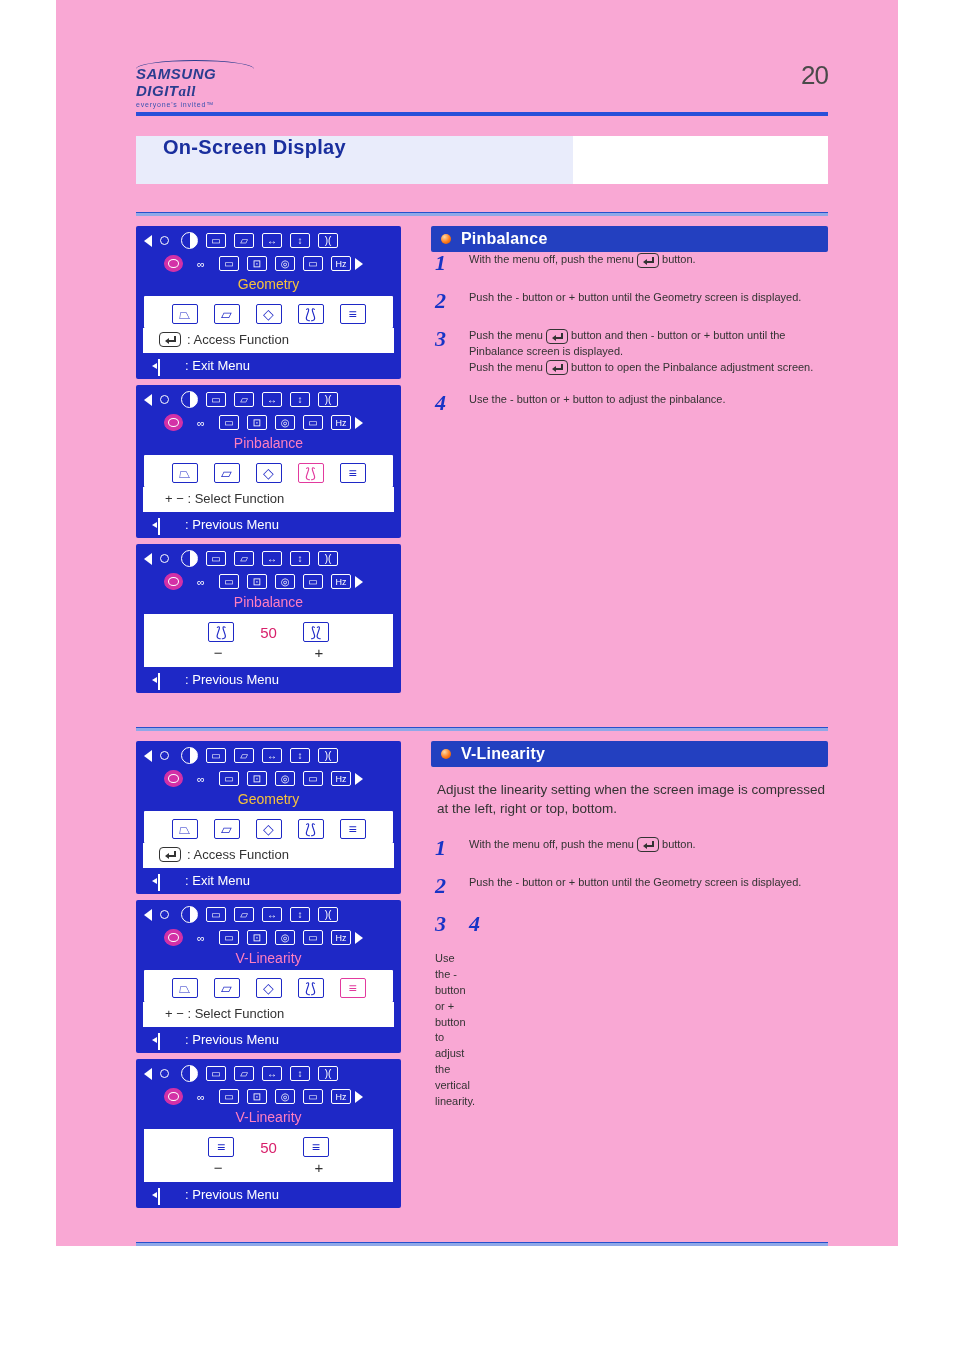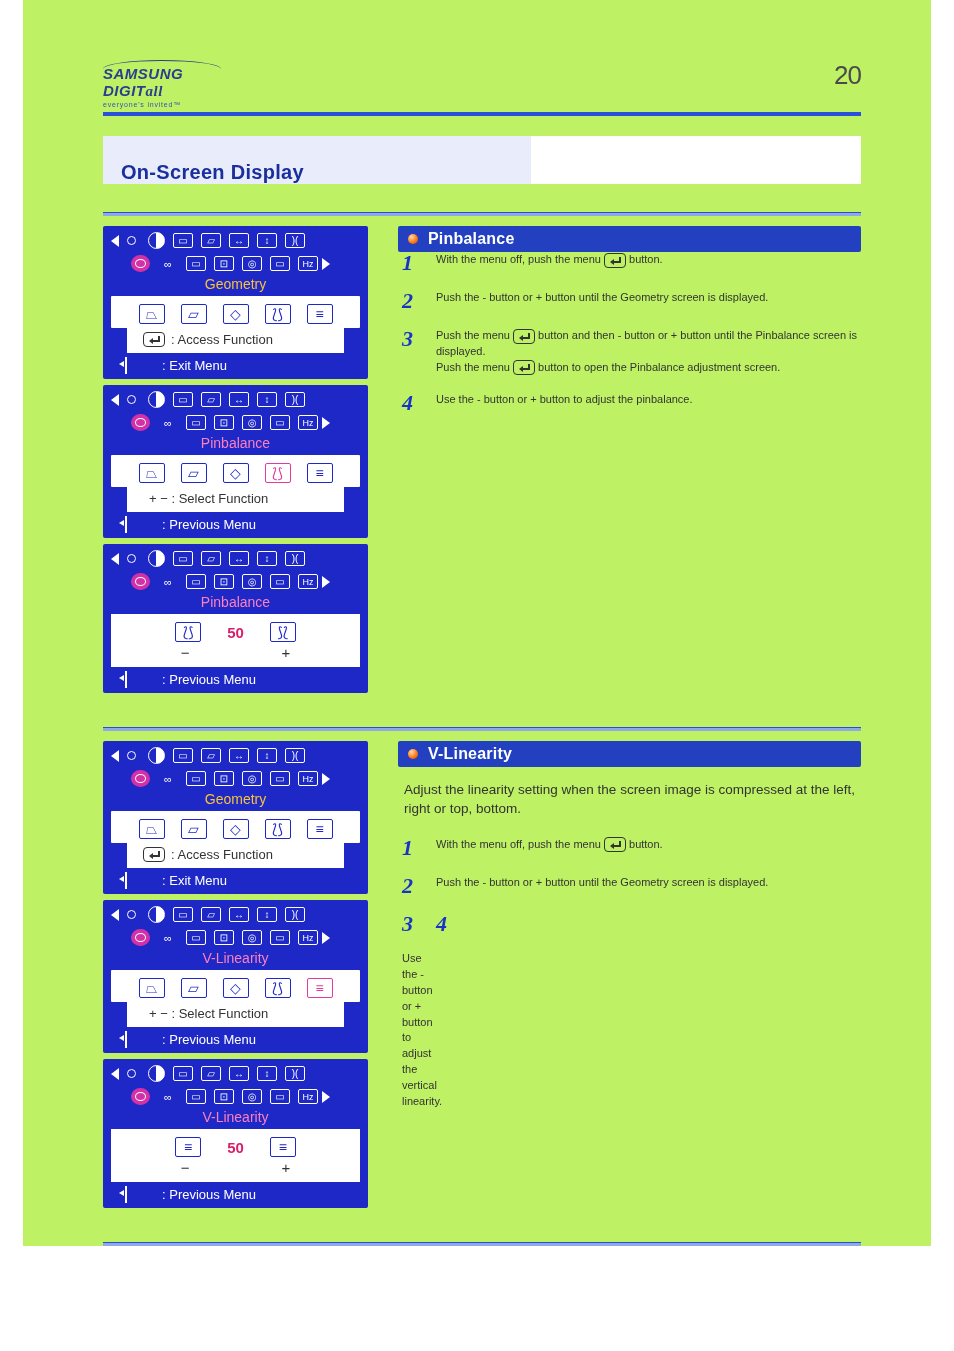--- a/index.html
+++ b/index.html
@@ -1,27 +1,27 @@
 <!DOCTYPE html>
 <html><head>
 <meta charset="utf-8">
 <style>
   html,body{margin:0;padding:0;background:#fff;font-family:Arial,Helvetica,sans-serif}
-  .page{width:908px;margin:0 auto;position:relative;background:#bef264}
+  .page{width:842px;margin:0 auto;position:relative;background:#f9a8d4}
   .top-pad{height:60px}
   .logo-row{display:flex;align-items:flex-start;padding:0 70px 0 80px}
   .logo{width:130px}
   .logo-top{color:#2a3d8f;font-weight:bold;font-size:15px;font-style:italic;letter-spacing:0.5px}
   .logo-top .ital{font-family:'Times New Roman',serif;font-style:italic;font-weight:bold}
   .logo-sub{color:#3a52b0;font-size:7px;letter-spacing:0.8px;margin-top:1px}
   .arc{border-top:1.5px solid #2a3d8f;border-radius:50%/100% 100% 0 0;height:8px;width:118px;margin-bottom:-4px}
   .pgnum{margin-left:auto;color:#4a4a4a;font-size:26px;letter-spacing:-1px}
   .hr-main{margin:4px 70px 0 80px;height:4px;background:linear-gradient(#2950d9,#2950d9);border:none}
   .banner-wrap{margin:20px 70px 0 80px;height:48px;display:flex}
-  .banner-left{flex:0 0 410px;background:#e9ecfb;display:flex;align-items:flex-end;padding-left:18px}
+  .banner-left{flex:0 0 410px;background:#e9ecfb;display:flex;align-items:flex-start;padding-left:27px}
   .banner-left-text{color:#1a2f9e;font-size:20px;font-weight:bold;letter-spacing:0.3px}
   .banner-right{flex:1;background:#fff;display:flex;align-items:center;padding-left:8px}
   .banner-right-text{color:#fff;font-size:18px;font-weight:bold;letter-spacing:0.2px}
   .section{margin:28px 70px 0 80px}
   .hr-sec{height:3px;margin:0 0 10px 0;border:none;background:#8fa8e8;border-top:1.5px solid #2750cc}
   .row{display:flex;gap:30px}
   .screens{flex:0 0 265px}
   .rhs{flex:1}
   .title-bar{background:#2340c0;color:#fff;display:flex;align-items:center;height:26px;padding:0 10px;border-radius:2px}
   .orange-dot{width:10px;height:10px;border-radius:50%;background:radial-gradient(circle at 35% 30%,#ffd199 5%,#ff7b1a 55%,#c74c00 100%);margin-right:10px;flex:none}
@@ -48,26 +48,26 @@
     radial-gradient(circle,#fff 0 0.6px,transparent 0.7px) 100% 50%/2px 2px no-repeat}
   .halfmoon{width:15px;height:15px;border:1.5px solid #fff;border-radius:50%;background:linear-gradient(90deg,transparent 50%,#fff 50%)}
   .magenta{background:#d331a7;border-color:#d331a7!important;color:#fff}
   .ico-row2{width:100%;display:flex;gap:8px;padding-left:20px;margin-top:2px;align-items:center}
   .osd-label{text-align:center;font-size:14px;margin-top:2px;padding-bottom:4px}
   .lbl-yellow{color:#f7c23c}
   .lbl-pink{color:#ff7fbf}
   .osd-sub{background:#fff;margin:0 8px;padding:8px 6px 4px 6px;display:flex;gap:16px;justify-content:center;align-items:center;border-radius:1px}
   .oic{width:26px;height:20px;border:1.5px solid #1e28c6;color:#1e28c6;display:flex;align-items:center;justify-content:center;font-size:14px;box-sizing:border-box;border-radius:2px}
   .oic.sel{border-color:#e23a9e;color:#e23a9e}
-  .osd-hint{background:#fff;color:#333;font-size:13px;margin:0 24px;padding:4px 0 6px 16px;display:flex;align-items:center;gap:6px}
-  .osd-foot{display:flex;align-items:flex-start;gap:23px;color:#fff;padding:5px 0 6px 22px;font-size:13px}
+  .osd-hint{background:#fff;color:#333;font-size:13px;margin:0 7px;padding:4px 0 6px 16px;display:flex;align-items:center;gap:6px}
+  .osd-foot{display:flex;align-items:center;gap:13px;color:#fff;padding:5px 0 6px 22px;font-size:13px}
   .exit-ic{width:12px;height:12px;border:1.3px solid #fff;position:relative}
   .exit-ic::before{content:'';position:absolute;left:-7px;top:3px;width:0;height:0;border-top:3px solid transparent;border-bottom:3px solid transparent;border-right:5px solid #fff}
   .osd-adj{background:#fff;margin:0 8px;padding:8px 0 2px 0;display:flex;gap:26px;justify-content:center;align-items:center}
-  .adj-val{color:#d81f6a;font-weight:bold;font-size:15px}
+  .adj-val{color:#d81f6a;font-weight:normal;font-size:15px}
   .osd-pm{background:#fff;margin:0 8px;padding:0 0 6px 0;display:flex;gap:92px;justify-content:center;color:#333;font-size:15px}
   .hz{font-size:9px}
   svg.enter-svg{vertical-align:middle}
   .enter-box{display:inline-block;border:1.3px solid #333;border-radius:4px;padding:1px 3px;line-height:0;vertical-align:middle}
 </style>
 </head>
 <body>
 <div class="page">
 
 <div class="top-pad"></div>

